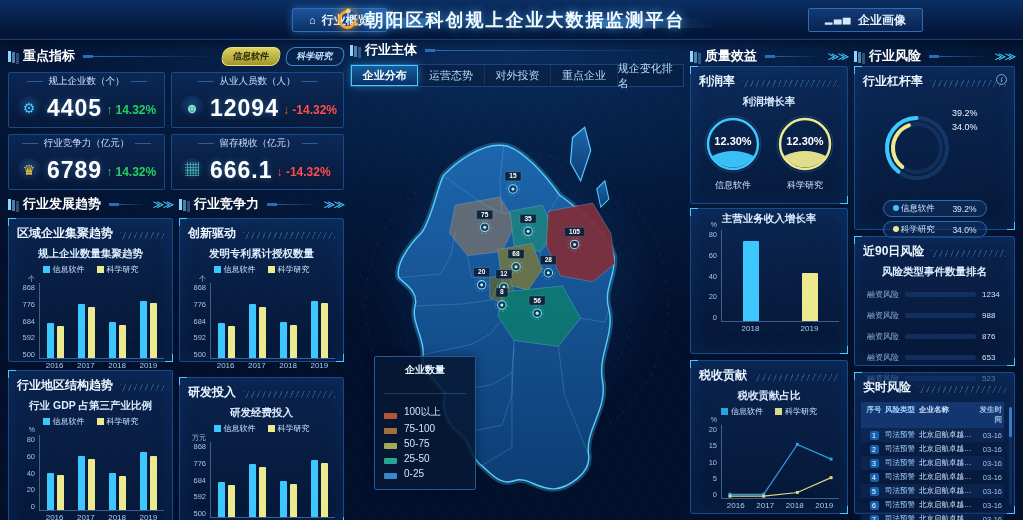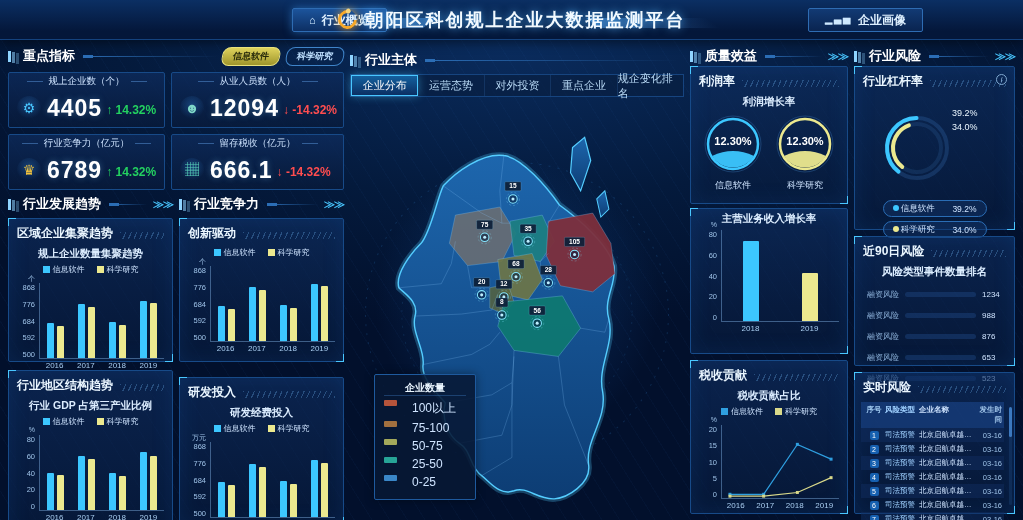--- a/index.html
+++ b/index.html
@@ -104,35 +104,35 @@
   .c2{flex:1;overflow:hidden;white-space:nowrap;text-overflow:ellipsis;color:#cfe4ff}
   .c3{width:27px;flex:none;color:#9fc3e8;text-align:right}
   .idx{display:inline-block;min-width:9px;padding:0 2px;background:#1660b0;border-radius:2px;color:#fff;font-size:7px;line-height:9px}
   .scrollbar{position:absolute;right:2px;top:34px;bottom:8px;width:3px;background:rgba(40,90,150,.25);border-radius:2px}
   .scroll-thumb{width:3px;height:30px;background:rgba(90,170,255,.6);border-radius:2px;cursor:pointer}
   
   .tabs{position:absolute;left:0;right:0;top:24px;display:flex;border:1px solid #16447f;background:rgba(9,30,64,.6);height:23px}
   .tab{flex:1;display:flex;align-items:center;justify-content:center;font-size:11px;color:#b8d9f5;cursor:pointer;
     border-right:1px solid rgba(40,90,150,.35)}
   .tab:last-child{border-right:none}
-  .tab.active{background:linear-gradient(180deg,#14609e,#0b2f63);border:1px solid #49c7ff;color:#fff;font-weight:normal;
+  .tab.active{background:linear-gradient(180deg,#14609e,#0b2f63);border:1px solid #49c7ff;color:#fff;font-weight:bold;
     box-shadow:0 0 10px rgba(73,199,255,.45)}
   .map-wrap{position:absolute;left:0;right:0;top:52px;bottom:2px;
     background:radial-gradient(circle 190px at 50% 48%,rgba(30,110,210,.30),rgba(30,110,210,0) 75%)}
   .map-wrap svg{width:100%;height:100%;font-family:"Liberation Sans",sans-serif}
   .map-legend{position:absolute;left:24px;bottom:16px;width:102px;background:rgba(7,24,52,.88);
     border:1px solid #1e5a9e;border-radius:2px;padding:6px 9px;box-shadow:0 0 10px rgba(0,0,0,.4)}
-  .map-legend h4{font-size:10px;color:#eaf6ff;text-align:center;font-weight:bold;border-bottom:1px solid rgba(60,120,190,.4);padding-bottom:0;margin-bottom:4px}
-  .ml-row{display:flex;align-items:flex-start;gap:15px;font-size:12px;color:#cfe4ff;margin:4px 0}
+  .map-legend h4{font-size:10px;color:#eaf6ff;text-align:center;font-weight:bold;border-bottom:1px solid rgba(60,120,190,.4);padding-bottom:16px;margin-bottom:11px}
+  .ml-row{display:flex;align-items:flex-end;gap:7px;font-size:10px;color:#cfe4ff;margin:4px 0}
   .ml-swatch{width:13px;height:6px;border-radius:1px;flex:none}
   
   #p-kpi{left:8px;top:46px;width:336px;height:146px}
   #p-trend{left:8px;top:194px;width:165px;height:320px}
   #p-compete{left:179px;top:194px;width:165px;height:320px}
-  #p-subject{left:350px;top:50px;width:334px;height:468px}
+  #p-subject{left:350px;top:40px;width:334px;height:468px}
   #p-quality{left:690px;top:46px;width:158px;height:468px}
   #p-risk{left:854px;top:46px;width:161px;height:468px}
 </style>
 </head>
 <body>
 
 <div class="stage">
 
   <div class="topbar">
     <span class="title-wing wing-l"></span>
@@ -298,20 +298,21 @@
       <span>行业竞争力</span>
       <span class="phead-line"></span>
       <span class="more">≫≫</span>
     </div>
     <div class="sub" style="top:24px;height:144px">
       <div class="sec-title">
         <span>创新驱动</span>
         <span class="hatch"></span>
       </div>
       <div>
+          <div class="bc-title">发明专利累计授权数量</div>
           <div class="bc-legend">
             <span class="lg-item"><i class="lg-sw" style="background: rgb(60, 199, 255);"></i>信息软件</span>
             <span class="lg-item"><i class="lg-sw" style="background: rgb(236, 233, 143);"></i>科学研究</span>
           </div>
           <div class="bc-body">
             <div class="bc-y" style="height: 76px;">
               <span class="bc-unit">个</span>
               <span class="bc-tick">868</span>
               <span class="bc-tick">776</span>
               <span class="bc-tick">684</span>

